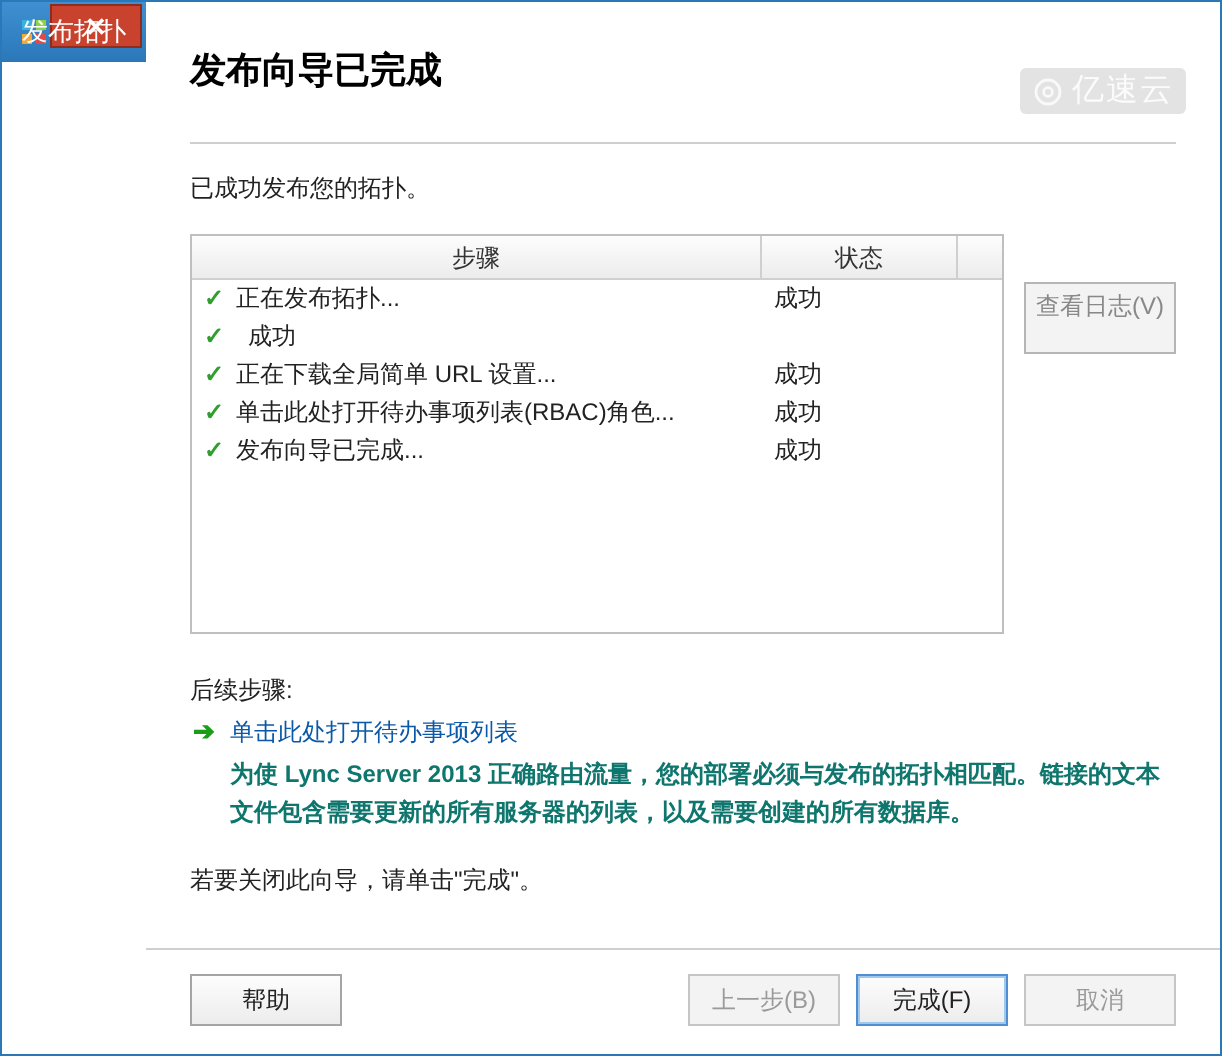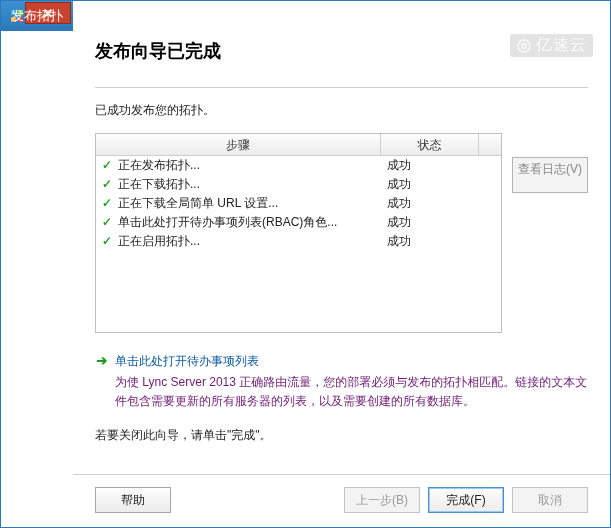--- a/index.html
+++ b/index.html
@@ -78,21 +78,21 @@
   .watermark svg { opacity: 0.8; }
   .content {
     flex: 1;
     background: #fff;
     display: flex;
     flex-direction: column;
     padding: 0;
     position: relative;
   }
   .header-area {
-    padding: 38px 22px 10px 22px;
+    padding: 22px 22px 10px 22px;
   }
   .big-heading {
     font-size: 18px;
     color: #000;
     margin: 0 0 10px 0;
   }
   .sep {
     height: 1px;
     background: #cfcfcf;
     margin: 4px 22px 14px 22px;
@@ -185,23 +185,24 @@
     width: 14px;
     text-align: center;
   }
   .todo-link {
     color: #0a58a8;
     text-decoration: none;
     cursor: pointer;
   }
   .todo-desc {
     margin-left: 20px;
-    color: #701a75;
+    color: #0f766e;
     line-height: 1.6;
     margin-top: 3px;
+    font-weight: bold;
   }
   .close-hint {
     margin-top: 16px;
     color: #222;
     font-size: 12px;
   }
   .footer {
     border-top: 1px solid #cfcfcf;
     padding: 12px 22px 14px 22px;
     display: flex;
@@ -279,48 +280,48 @@
           </div>
 
           <div class="step-row">
             <div class="chk">✓</div>
             <div class="label">正在发布拓扑...</div>
             <div class="stat">成功</div>
             <div class="spc"></div>
           </div>
           <div class="step-row">
             <div class="chk">✓</div>
-            <div class="label">正在下载拓扑...</div>
             <div class="stat">成功</div>
             <div class="spc"></div>
           </div>
           <div class="step-row">
             <div class="chk">✓</div>
             <div class="label">正在下载全局简单 URL 设置...</div>
             <div class="stat">成功</div>
             <div class="spc"></div>
           </div>
           <div class="step-row">
             <div class="chk">✓</div>
             <div class="label">单击此处打开待办事项列表(RBAC)角色...</div>
             <div class="stat">成功</div>
             <div class="spc"></div>
           </div>
           <div class="step-row">
             <div class="chk">✓</div>
-            <div class="label">正在启用拓扑...</div>
+            <div class="label">发布向导已完成...</div>
             <div class="stat">成功</div>
             <div class="spc"></div>
           </div>
         </div>
 
         <div class="log-btn">查看日志(V)</div>
       </div>
 
       <div class="next-steps">
+        <div class="ns-label">后续步骤:</div>
         <div class="todo-row">
           <div class="todo-arrow">➔</div>
           <a class="todo-link">单击此处打开待办事项列表</a>
         </div>
         <div class="todo-desc">为使 Lync Server 2013 正确路由流量，您的部署必须与发布的拓扑相匹配。链接的文本文件包含需要更新的所有服务器的列表，以及需要创建的所有数据库。</div>
       </div>
 
       <div class="close-hint">若要关闭此向导，请单击"完成"。</div>
     </div>
 

